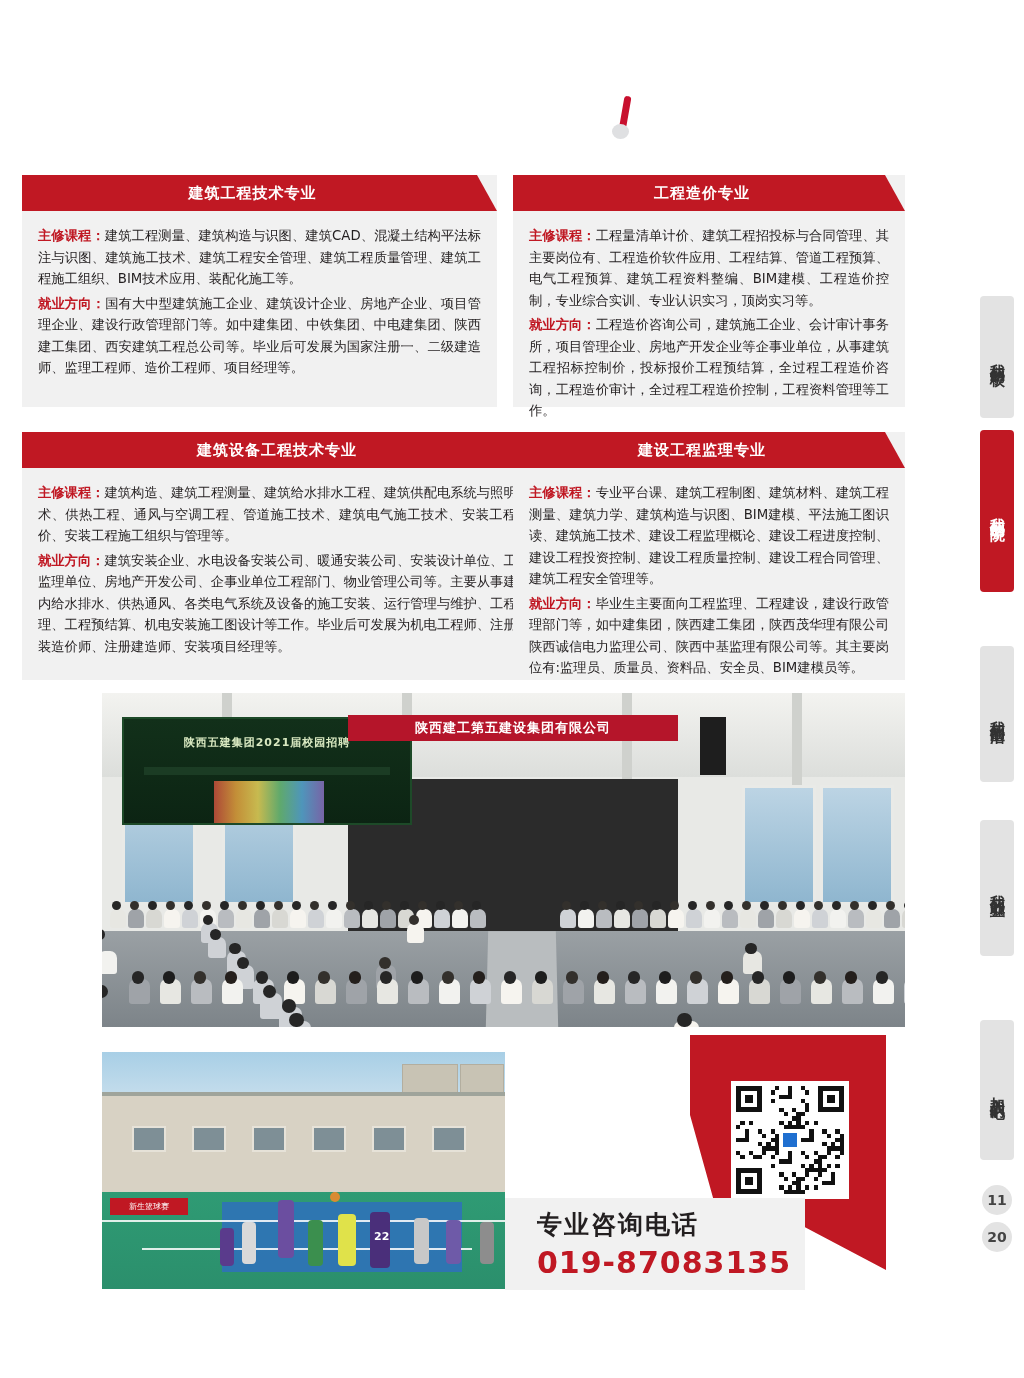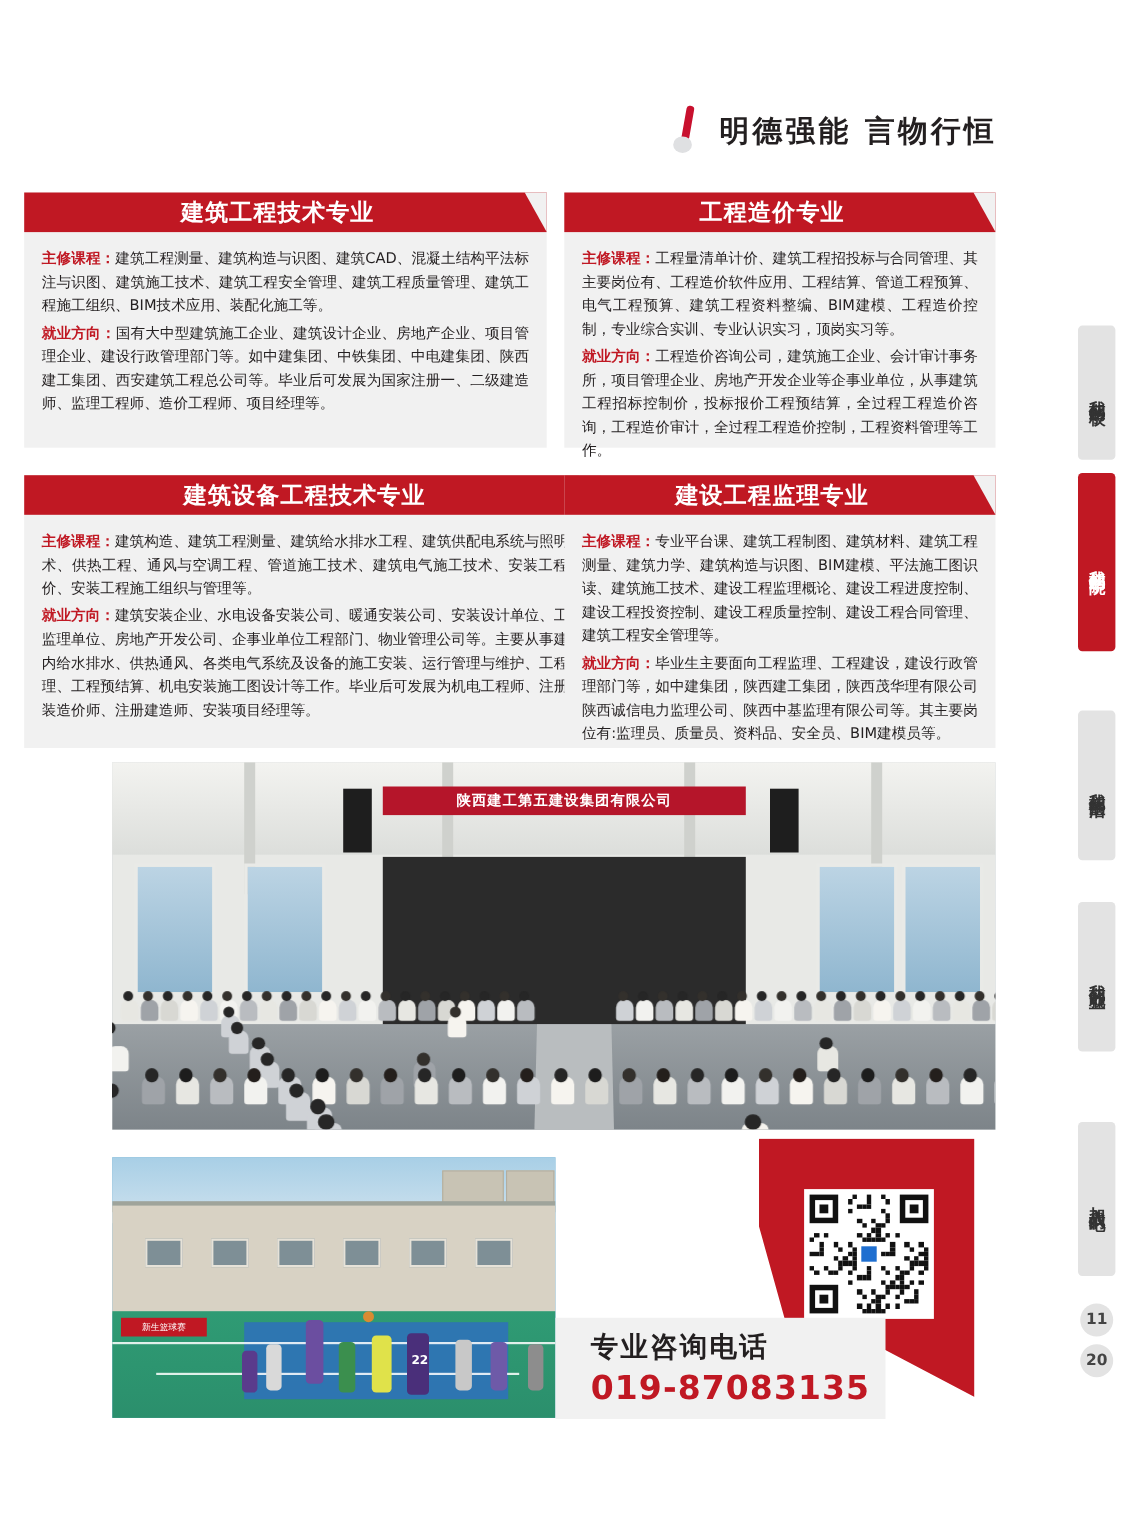--- a/index.html
+++ b/index.html
@@ -45,21 +45,21 @@
   .card .card-head {
     height:36px; background:#c01823;
     display:flex; align-items:center; justify-content:center;
     position:relative;
   }
   .card .card-head::after{
     content:""; position:absolute; right:0; top:0; width:0; height:0;
     border-top:36px solid #f1f1f1; border-left:20px solid transparent;
   }
   .card .card-title {
-    color:#ffffff; font-size:21px; font-weight:bold; letter-spacing:1px;
+    color:#ffffff; font-size:15px; font-weight:bold; letter-spacing:1px;
     margin-right:14px;
   }
   .card .card-body {
     padding:14px 16px 12px 16px;
     font-size:13.3px; line-height:1.62; color:#231f20; text-align:justify;
   }
   .lbl { color:#c01823; font-weight:bold; }
   .para { margin:0 0 2px 0; }
   .para + .para { margin-top:3px; }
 
@@ -236,21 +236,20 @@
 </head>
 <body>
 
 <div class="page">
 
   <div class="slogan">
     <span class="brush">
       <span class="stroke"></span>
         <span class="dot"></span>
     </span>
-    <span class="txt">明德强能  言物行恒</span>
   </div>
 
   <div class="card" id="card-1">
     <div class="card-head">
       <span class="card-title">建筑工程技术专业</span>
     </div>
     <div class="card-body">
       <p class="para">
         <span class="lbl">主修课程：</span><span>建筑工程测量、建筑构造与识图、建筑CAD、混凝土结构平法标注与识图、建筑施工技术、建筑工程安全管理、建筑工程质量管理、建筑工程施工组织、BIM技术应用、装配化施工等。</span>
       </p>
@@ -309,20 +308,25 @@
     <div class="p1-beam" style="left:300px;"></div>
     <div class="p1-beam" style="left:520px;"></div>
     <div class="p1-beam" style="left:690px;"></div>
     <div class="p1-win" style="left:20px;"></div>
     <div class="p1-win" style="left:120px;"></div>
     <div class="p1-win" style="left:640px;"></div>
     <div class="p1-win" style="left:718px;"></div>
     <div class="p1-spk" style="left:210px;"></div>
     <div class="p1-spk" style="left:598px;"></div>
     <div class="p1-stage"></div>
+    <div class="p1-screen">
+      <div class="p1-screen-t">陕西五建集团2021届校园招聘</div>
+      <div class="p1-screen-b"></div>
+      <div class="p1-screen-c"></div>
+    </div>
     <div class="p1-banner">陕西建工第五建设集团有限公司</div>
     <div class="p1-floor"></div>
     <div class="p1-aisle"></div>
     <div class="p1-crowd">
 
     <div class="body-s" style="left: -10px; top: 18px; width: 15.6px; height: 18.8px;"></div>
         <div class="head" style="left: -8.2px; top: 10px; width: 9.4px; height: 9.4px;"></div>
         <div class="body-s" style="left: 8px; top: 18px; width: 15.6px; height: 18.8px; background: rgb(231, 231, 226);"></div>
         <div class="head" style="left: 9.8px; top: 10px; width: 9.4px; height: 9.4px; background: rgb(38, 38, 38);"></div>
         <div class="body-s" style="left: 26px; top: 18px; width: 15.6px; height: 18.8px; background: rgb(159, 163, 168);"></div>

